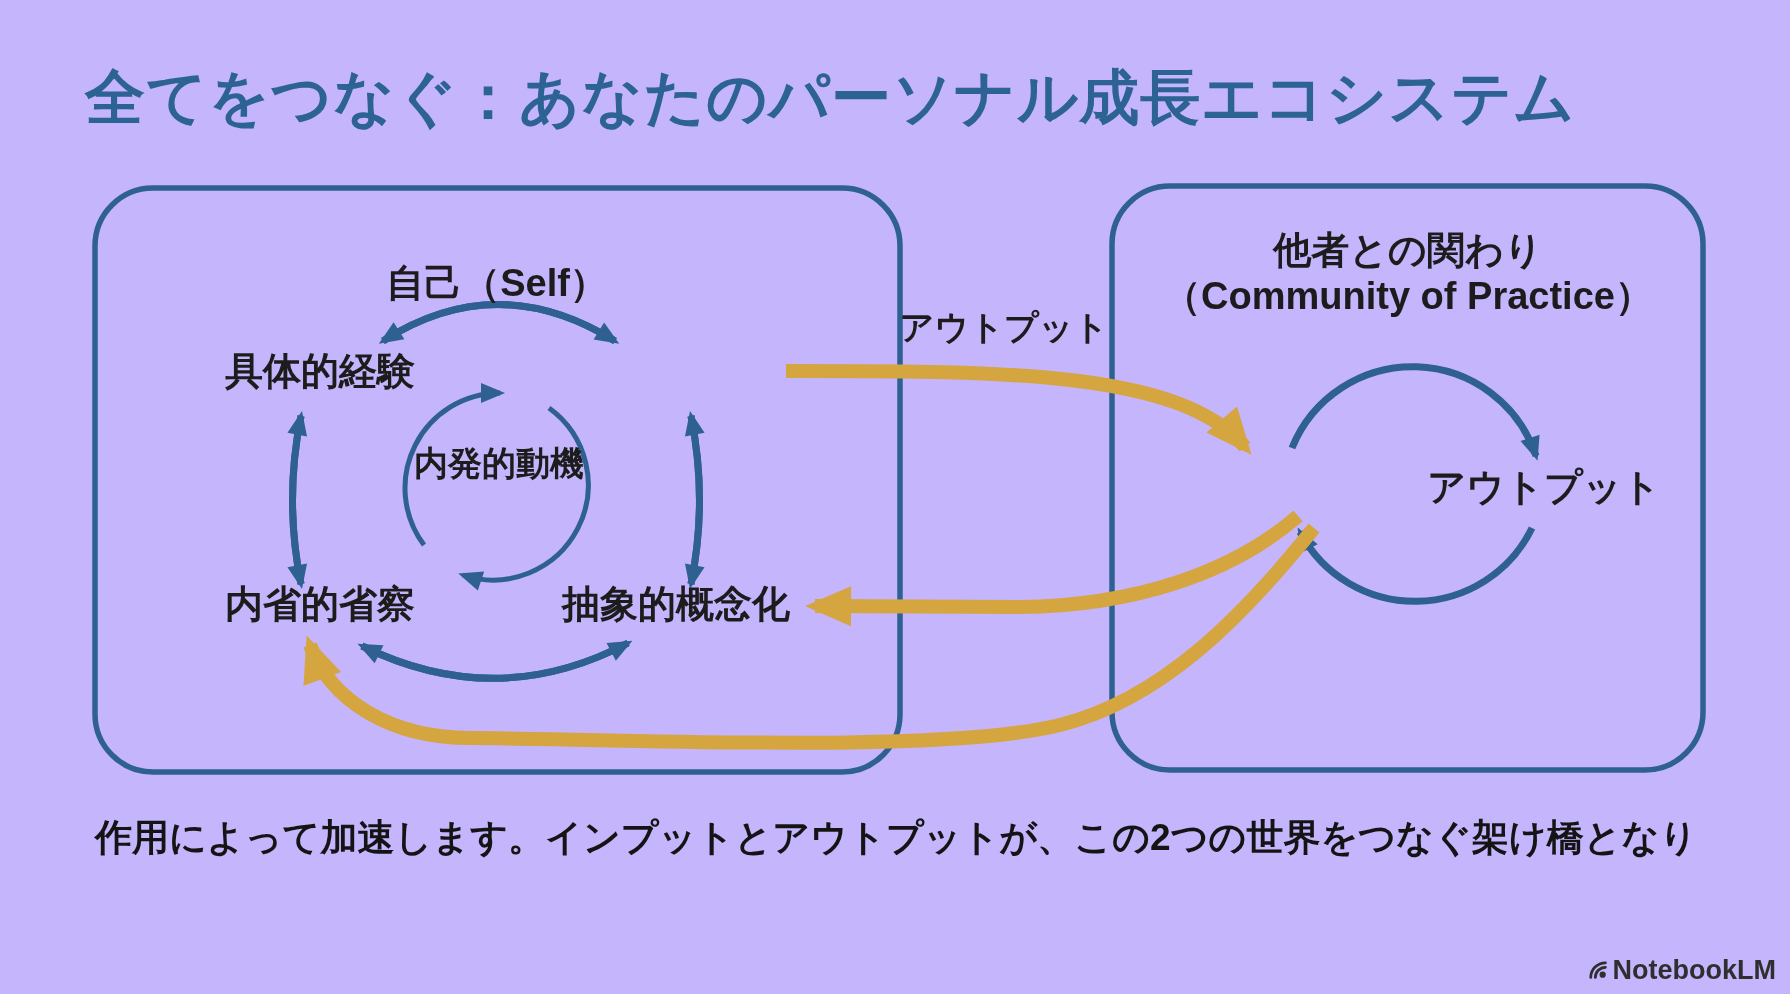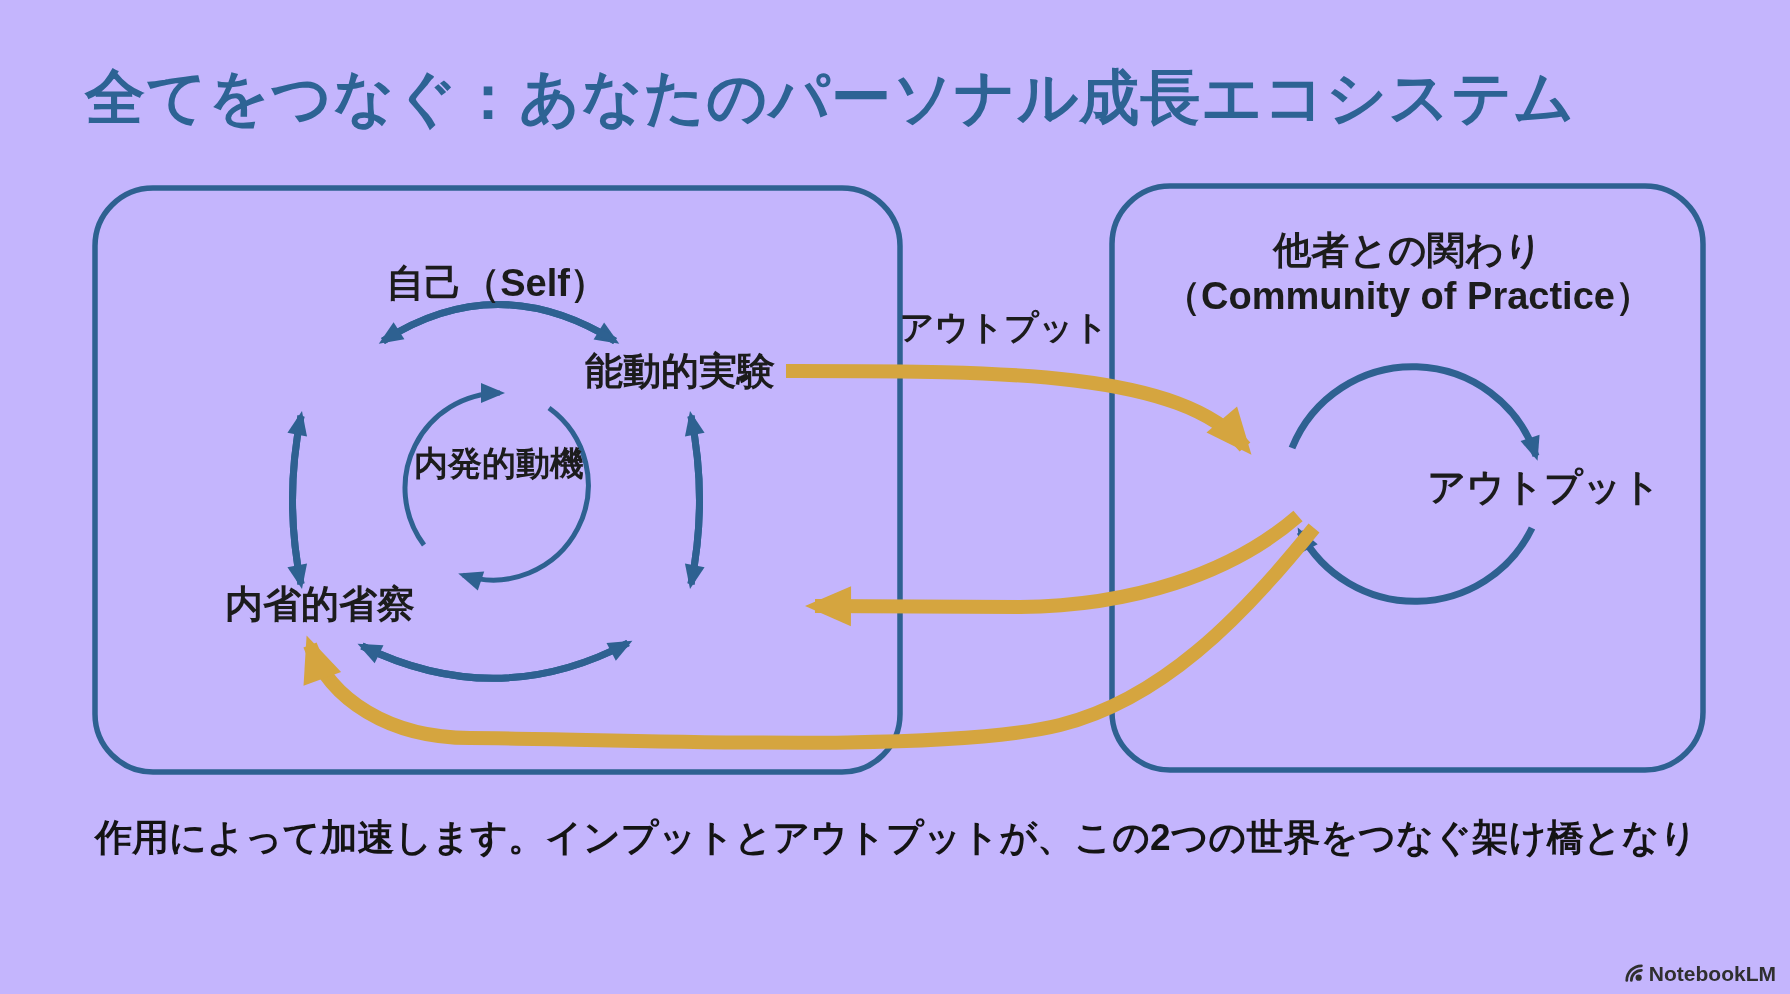--- a/index.html
+++ b/index.html
@@ -41,21 +41,21 @@
     left:95px;top:810px;
     font-size:37px;
     font-weight:600;
     line-height:56px;
     color:#141414;
   }
   .brand{
     position:absolute;
     right:14px;bottom:8px;
     display:flex;align-items:center;gap:3px;
-    font-size:21px;font-weight:700;color:#2f2f2f;
+    font-size:27px;font-weight:700;color:#2f2f2f;
   }
   .brand svg{display:block;}
 </style>
 </head>
 <body>
 
 <div class="stage">
 
   <svg class="diagram-layer" viewBox="0 0 1790 994" xmlns="http://www.w3.org/2000/svg">
     <defs>
@@ -89,22 +89,23 @@
     <path d="M 1532 528 A 130 130 0 0 1 1300 532" fill="none" stroke="#2e6191" stroke-width="7" marker-end="url(#mb)"></path>
 
     <path d="M 786 371 C 1000 371 1180 370 1245 447" fill="none" stroke="#d5a53f" stroke-width="14" marker-end="url(#mg)"></path>
     <path d="M 1298 516 C 1230 575 1130 606 1020 607 L 815 606" fill="none" stroke="#d5a53f" stroke-width="14" marker-end="url(#mg)"></path>
     <path d="M 1314 528 C 1240 620 1160 700 1060 725 C 940 755 600 738 470 738 C 390 738 330 700 310 645" fill="none" stroke="#d5a53f" stroke-width="14" marker-end="url(#mg)"></path>
   </svg>
 
   <div class="page-title">全てをつなぐ：あなたのパーソナル成長エコシステム</div>
 
   <div class="label box-title" style="left:497px;top:248px;margin-top:35px;">自己（Self）</div>
-  <div class="label node" style="left:680px;top:371px;">能動的実験</div>
+  <div class="label node" style="left:320px;top:371px;">具体的経験</div>
   <div class="label node" style="left:320px;top:604px;">内省的省察</div>
+  <div class="label node" style="left:676px;top:604px;">抽象的概念化</div>
   <div class="label node-small" style="left:499px;top:464px;">内発的動機</div>
 
   <div class="label box-title" style="left:1408px;top:250px;">他者との関わり</div>
   <div class="label box-title" style="left:1408px;top:296px;">（Community of Practice）</div>
   <div class="label node" style="left:1544px;top:487px;">アウトプット</div>
 
   <div class="label bridge-label" style="left:1004px;top:328px;">アウトプット</div>
 
   <div class="caption">
     <div>作用によって加速します。インプットとアウトプットが、この2つの世界をつなぐ架け橋となり</div>

